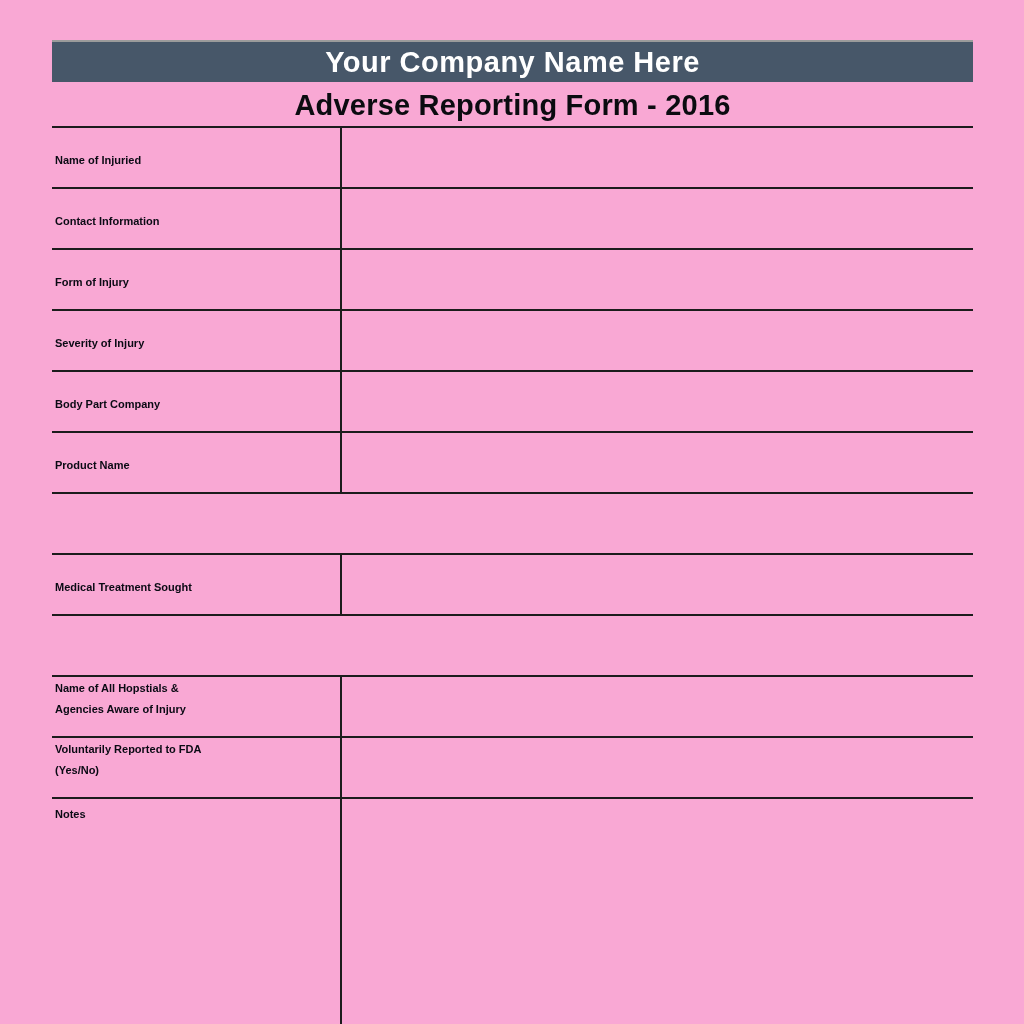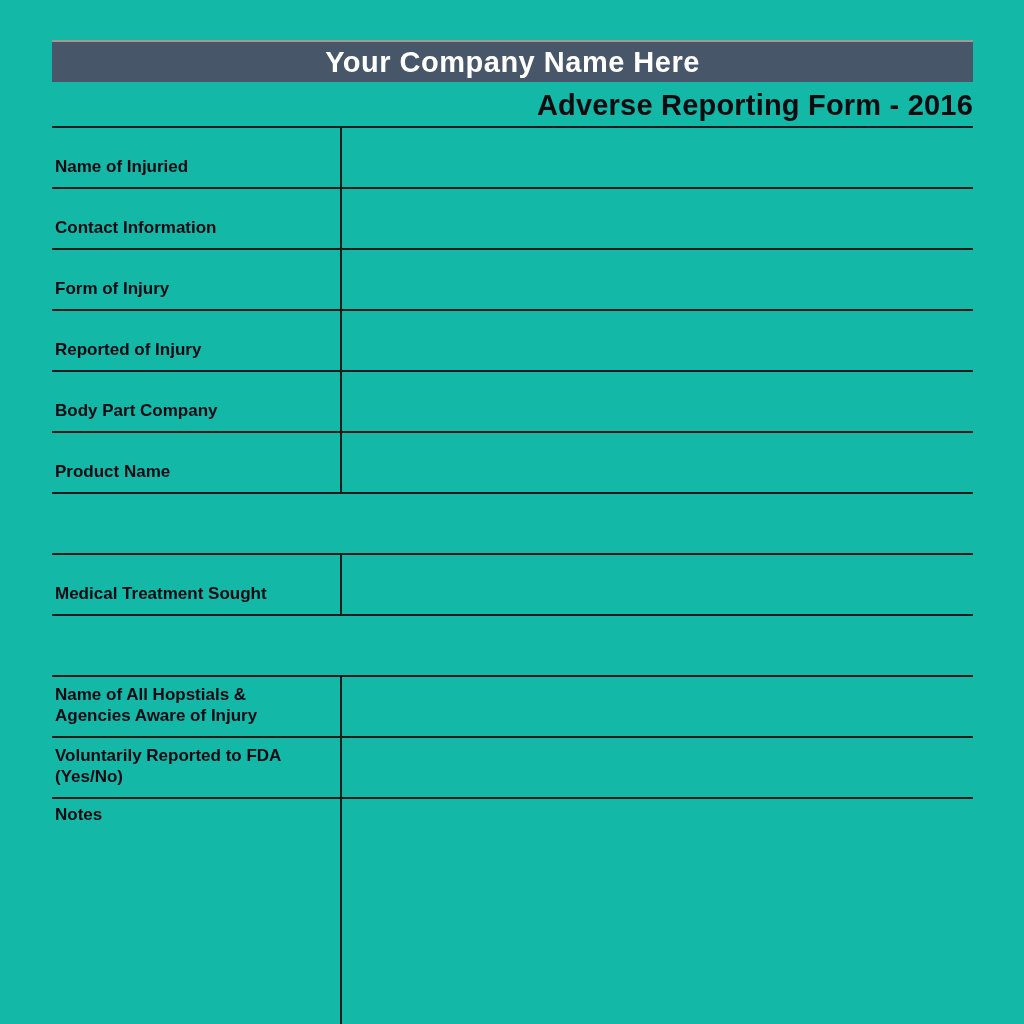--- a/index.html
+++ b/index.html
@@ -15,21 +15,21 @@
     width: 1024px;
     height: 1024px;
     background: #FFFFFF;
     overflow: hidden;
     font-family: "Liberation Sans", "DejaVu Sans", sans-serif;
   }
   .page {
     position: relative;
     width: 1024px;
     height: 1024px;
-    background: #14b8a6;
+    background: #f9a8d4;
   }
   .banner {
     position: absolute;
     left: 52px;
     top: 40px;
     width: 921px;
     height: 42px;
     background: var(--header-bg);
     border-top: 2px solid var(--banner-top-edge);
     text-align: center;
@@ -42,21 +42,21 @@
     color: var(--header-text);
     letter-spacing: 0.5px;
   }
   .form-title {
     position: absolute;
     left: 52px;
     top: 82px;
     width: 921px;
     height: 44px;
     line-height: 46px;
-    text-align: right;
+    text-align: center;
     font-size: 29px;
     font-weight: bold;
     color: var(--title-text);
     letter-spacing: 0.2px;
   }
   .form-table {
     position: absolute;
     left: 52px;
     top: 126px;
     width: 921px;
@@ -70,22 +70,22 @@
   .row.notes-row {
     height: 232px;
     border-bottom: none;
   }
   .label-cell {
     width: 290px;
     border-right: 2px solid var(--line);
     display: flex;
     flex-direction: column;
     justify-content: flex-end;
-    padding: 0 10px 10px 3px;
-    font-size: 17px;
+    padding: 0 10px 16px 3px;
+    font-size: 11px;
     font-weight: bold;
     line-height: 21px;
     color: var(--label-text);
     white-space: pre-line;
   }
   .notes-row .label-cell {
     justify-content: flex-start;
     padding-top: 5px;
   }
   .value-cell {
@@ -115,21 +115,21 @@
       <div class="label-cell">Contact Information</div>
       <div class="value-cell"></div>
     </div>
 
     <div class="row">
       <div class="label-cell">Form of Injury</div>
       <div class="value-cell"></div>
     </div>
 
     <div class="row">
-      <div class="label-cell">Reported of Injury</div>
+      <div class="label-cell">Severity of Injury</div>
       <div class="value-cell"></div>
     </div>
 
     <div class="row">
       <div class="label-cell">Body Part Company</div>
       <div class="value-cell"></div>
     </div>
 
     <div class="row">
       <div class="label-cell">Product Name</div>

